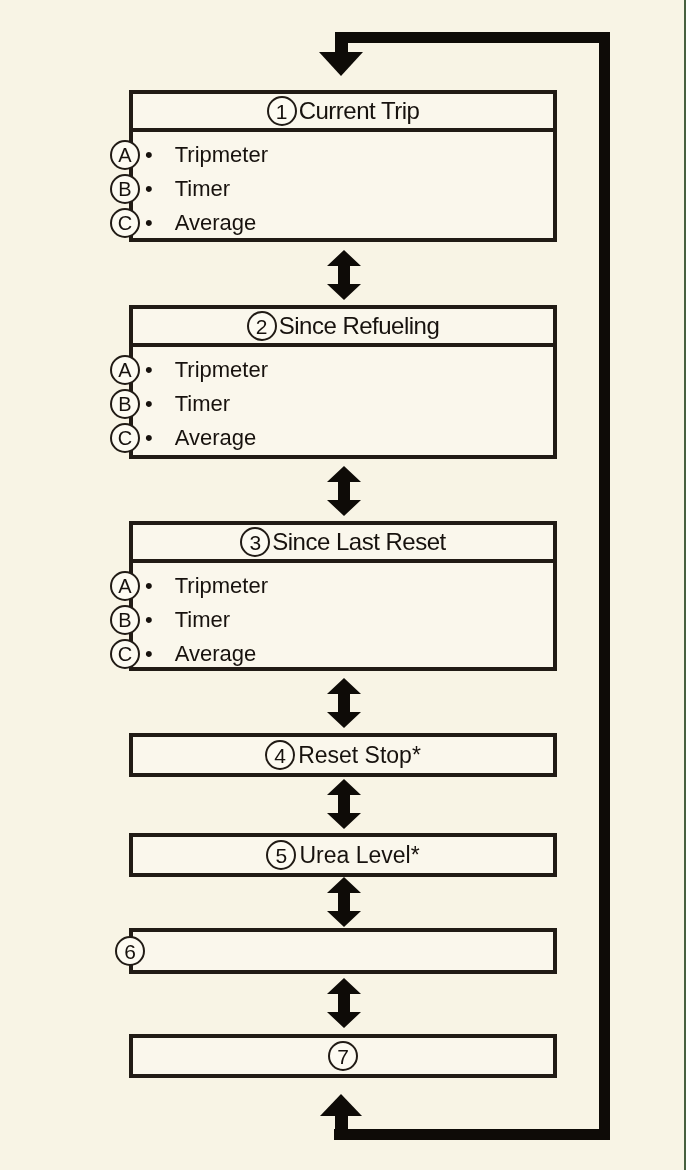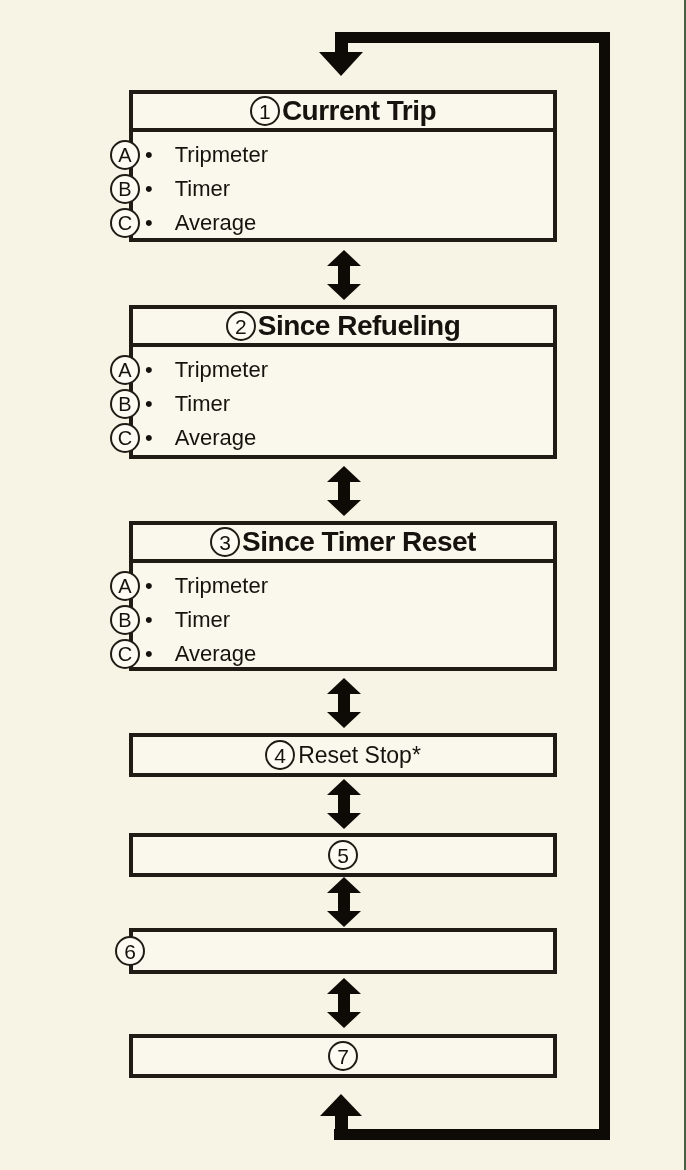--- a/index.html
+++ b/index.html
@@ -18,21 +18,21 @@
   }
   
   .panel { position:absolute; left:129px; width:428px; }
   .panel-header {
     box-sizing:border-box;
     height:42px; width:100%;
     border:4px solid #211b15;
     background:#faf7ec;
     display:flex; align-items:center; justify-content:center; gap:2px;
   }
-  .panel-title { font-size:28px; font-weight:bold; letter-spacing:-0.5px; white-space:nowrap;text-align:center; }
+  .panel-title { font-size:24px; font-weight:normal; letter-spacing:-0.5px; white-space:nowrap;text-align:center; }
   .panel-body {
     box-sizing:border-box;
     width:100%;
     margin-top:-4px;
     border:4px solid #211b15;
     background:#faf7ec;
     padding-top:6px;
   }
   .item-row {
     display:flex; align-items:center;
@@ -139,21 +139,21 @@
 
   <div class="dbl-arrow" style="top:466px;">
     <svg width="34" height="50" viewBox="0 0 34 50">
         <path d="M17 0 L34 16 L23 16 L23 34 L34 34 L17 50 L0 34 L11 34 L11 16 L0 16 Z" fill="#0e0b07"></path>
       </svg>
   </div>
 
   <div class="panel" style="top:521px;">
     <div class="panel-header">
       <span class="circle num">3</span>
-      <span class="panel-title">Since Timer Reset</span>
+      <span class="panel-title">Since Last Reset</span>
     </div>
     <div class="panel-body" style="height:112px;">
       <div class="item-row">
         <span class="circle letter">A</span>
         <span class="bullet">•</span>
         <span class="item-label">Tripmeter</span>
       </div>
       <div class="item-row">
         <span class="circle letter">B</span>
         <span class="bullet">•</span>
@@ -179,20 +179,21 @@
   </div>
 
   <div class="dbl-arrow" style="top:779px;">
     <svg width="34" height="50" viewBox="0 0 34 50">
         <path d="M17 0 L34 16 L23 16 L23 34 L34 34 L17 50 L0 34 L11 34 L11 16 L0 16 Z" fill="#0e0b07"></path>
       </svg>
   </div>
 
   <div class="bar" style="top:833px; height:44px;">
     <span class="circle num">5</span>
+    <span class="bar-title">Urea Level*</span>
   </div>
 
   <div class="dbl-arrow" style="top:877px;">
     <svg width="34" height="50" viewBox="0 0 34 50">
         <path d="M17 0 L34 16 L23 16 L23 34 L34 34 L17 50 L0 34 L11 34 L11 16 L0 16 Z" fill="#0e0b07"></path>
       </svg>
   </div>
 
   <div class="bar hang-left" style="top:928px; height:46px;">
     <span class="circle num">6</span>

